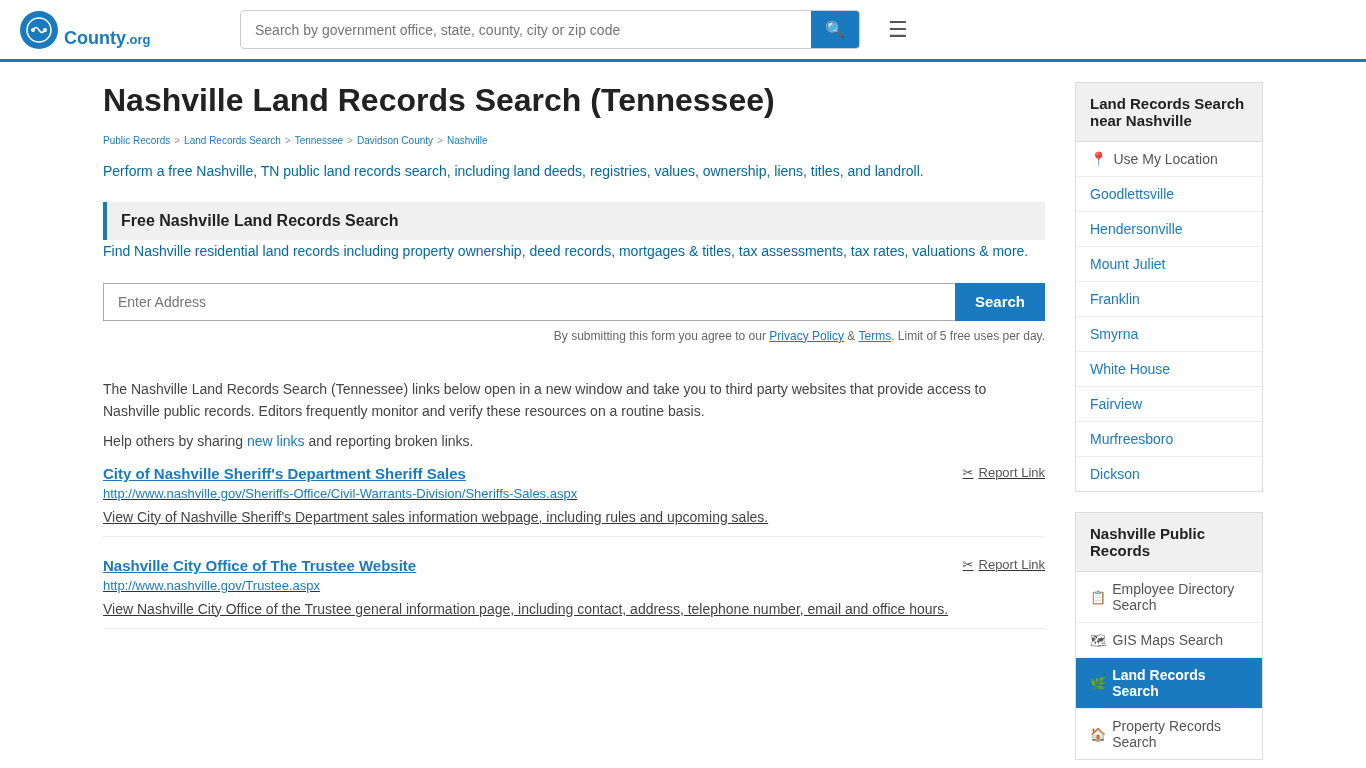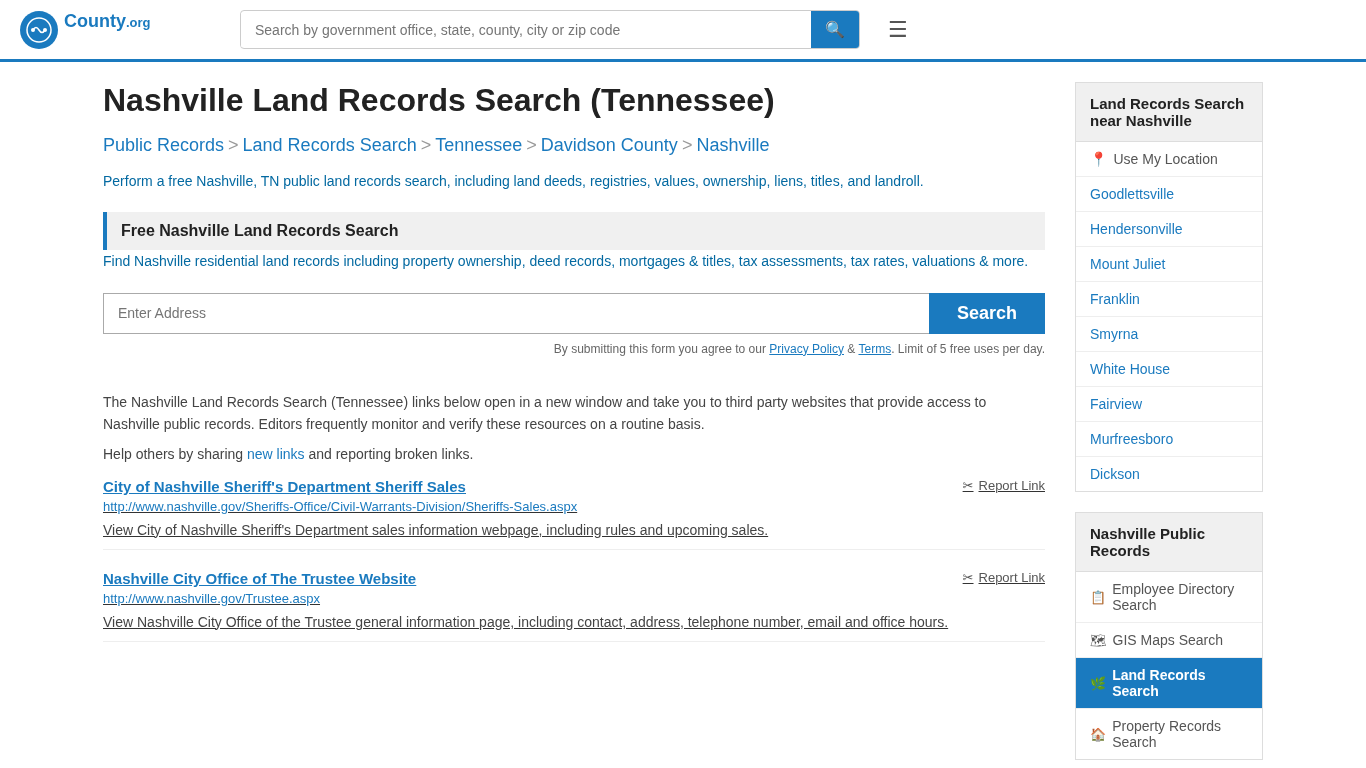--- a/index.html
+++ b/index.html
@@ -9,21 +9,21 @@
     .header {
       background: #fff;
       border-bottom: 3px solid #1a7abf;
       padding: 10px 20px;
       display: flex;
       align-items: center;
       gap: 20px;
     }
     .logo-area {
       display: flex;
-      align-items: flex-start;
+      align-items: flex-end;
       gap: 6px;
       min-width: 200px;
     }
     .logo-circle {
       width: 38px;
       height: 38px;
       background: #1a7abf;
       border-radius: 50%;
       display: flex;
       align-items: center;
@@ -97,21 +97,21 @@
     
     .page-title {
       font-size: 32px;
       font-weight: bold;
       color: #222;
       margin-bottom: 16px;
     }
 
     
     .breadcrumb {
-      font-size: 18px;
+      font-size: 10px;
       color: #555;
       margin-bottom: 14px;
       display: flex;
       flex-wrap: wrap;
       gap: 4px;
       align-items: center;
     }
     .breadcrumb a {
       color: #1a7abf;
       text-decoration: none;
@@ -149,22 +149,22 @@
       padding: 10px 14px;
       font-size: 14px;
       color: #555;
       outline: none;
       border-right: none;
     }
     .address-search-btn {
       background: #1a7abf;
       color: white;
       border: none;
-      padding: 10px 28px;
-      font-size: 18px;
+      padding: 10px 20px;
+      font-size: 15px;
       font-weight: bold;
       cursor: pointer;
     }
     .form-disclaimer {
       font-size: 12px;
       color: #666;
       text-align: right;
       margin-bottom: 35px;
     }
     .form-disclaimer a {

